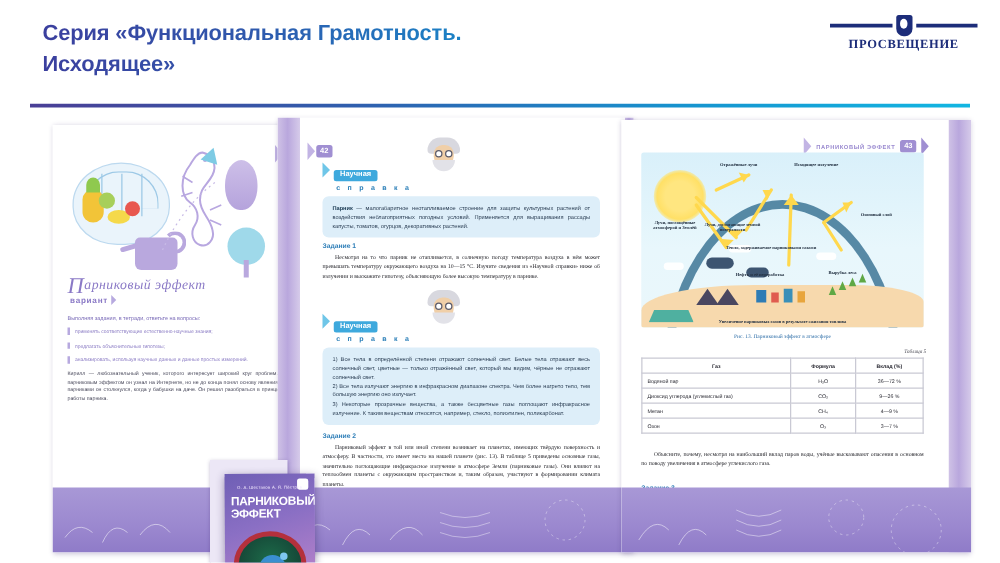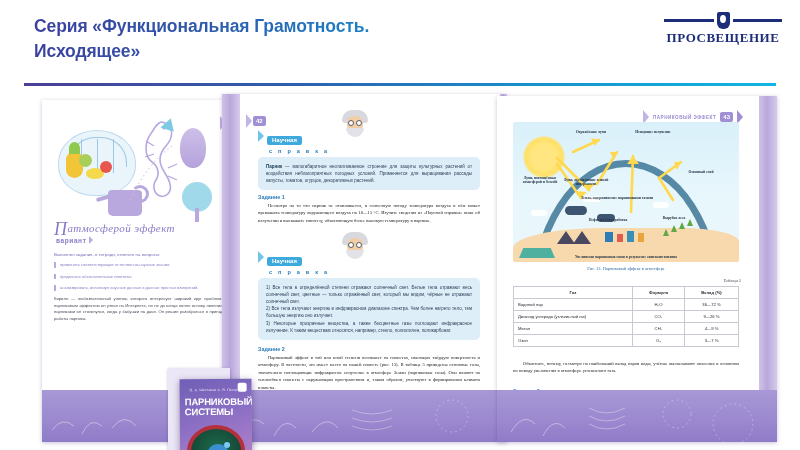--- a/index.html
+++ b/index.html
@@ -47,21 +47,21 @@
     border-radius: 2px 2px 6px 6px;
     position: relative;
   }
   .logo-shield::after {
     content:"";
     position:absolute; left:3.5px; top:3px;
     width:6px; height:8px; border-radius:50%;
     background:#fff;
   }
   .logo-text {
-    font-size: 13px;
+    font-size: 10px;
     font-weight: bold;
     letter-spacing: 0.55px;
     margin-top: 1px;
     font-family: "Liberation Serif", serif;
   }
 
   .header-rule {
     position: absolute;
     left: 24px; top: 83px; width: 752px; height: 2.5px;
     background: linear-gradient(90deg,#4a3f96 0%, #2f5fae 35%, #1694cf 70%, #12b6e2 100%);
@@ -432,21 +432,21 @@
         <div class="tree-egg"></div>
         <div class="tree-ball"></div>
         <div class="tree-trunk"></div>
         <div class="watering-can"></div>
         <svg style="position:absolute;left:0;top:22px;width:170px;height:90px" viewBox="0 0 170 90">
           <path d="M78 66 C90 40 106 22 120 12" stroke="#c8bbe6" stroke-width="1" stroke-dasharray="1.5 3" fill="none"></path>
         </svg>
       </div>
 
       <div class="p1-title">
-        <span style="font-size:18px;line-height:0;position:relative;top:3px">П</span><span>атмосферой эффект</span>
+        <span style="font-size:18px;line-height:0;position:relative;top:3px">П</span><span>арниковый эффект</span>
       </div>
 
       <div class="p1-variant">
         <span>вариант</span>
         <span class="chev" style="border-left-color:#b7a9df;border-top-width:4px;border-bottom-width:4px;border-left-width:4px"></span>
       </div>
 
       <div class="p1-lead">Выполняя задания, в тетради, ответьте на вопросы:</div>
 
       <div class="bullets">
@@ -657,21 +657,21 @@
     </div>
 
     <div id="paper-behind"></div>
 
     <div id="cover">
       <div class="cv-pub"></div>
       <div class="cv-authors">О. А. Шестаков
 А. Я. Пёстров</div>
       <div class="cv-title">
         <div>ПАРНИКОВЫЙ</div>
-        <div>СИСТЕМЫ</div>
+        <div>ЭФФЕКТ</div>
       </div>
       <div class="cv-emblem">
         <div class="cv-globe"></div>
         <svg style="position:absolute;left:0;top:0;width:50px;height:44px" viewBox="0 0 50 44">
           <path d="M8 30 q10 -12 20 -4 q8 6 14 -2" stroke="#8fd36a" fill="none" stroke-width="1.4"></path>
           <circle cx="12" cy="34" r="4" fill="#d9c34a"></circle>
           <circle cx="36" cy="16" r="3" fill="#7ec8f0"></circle>
         </svg>
       </div>
 

